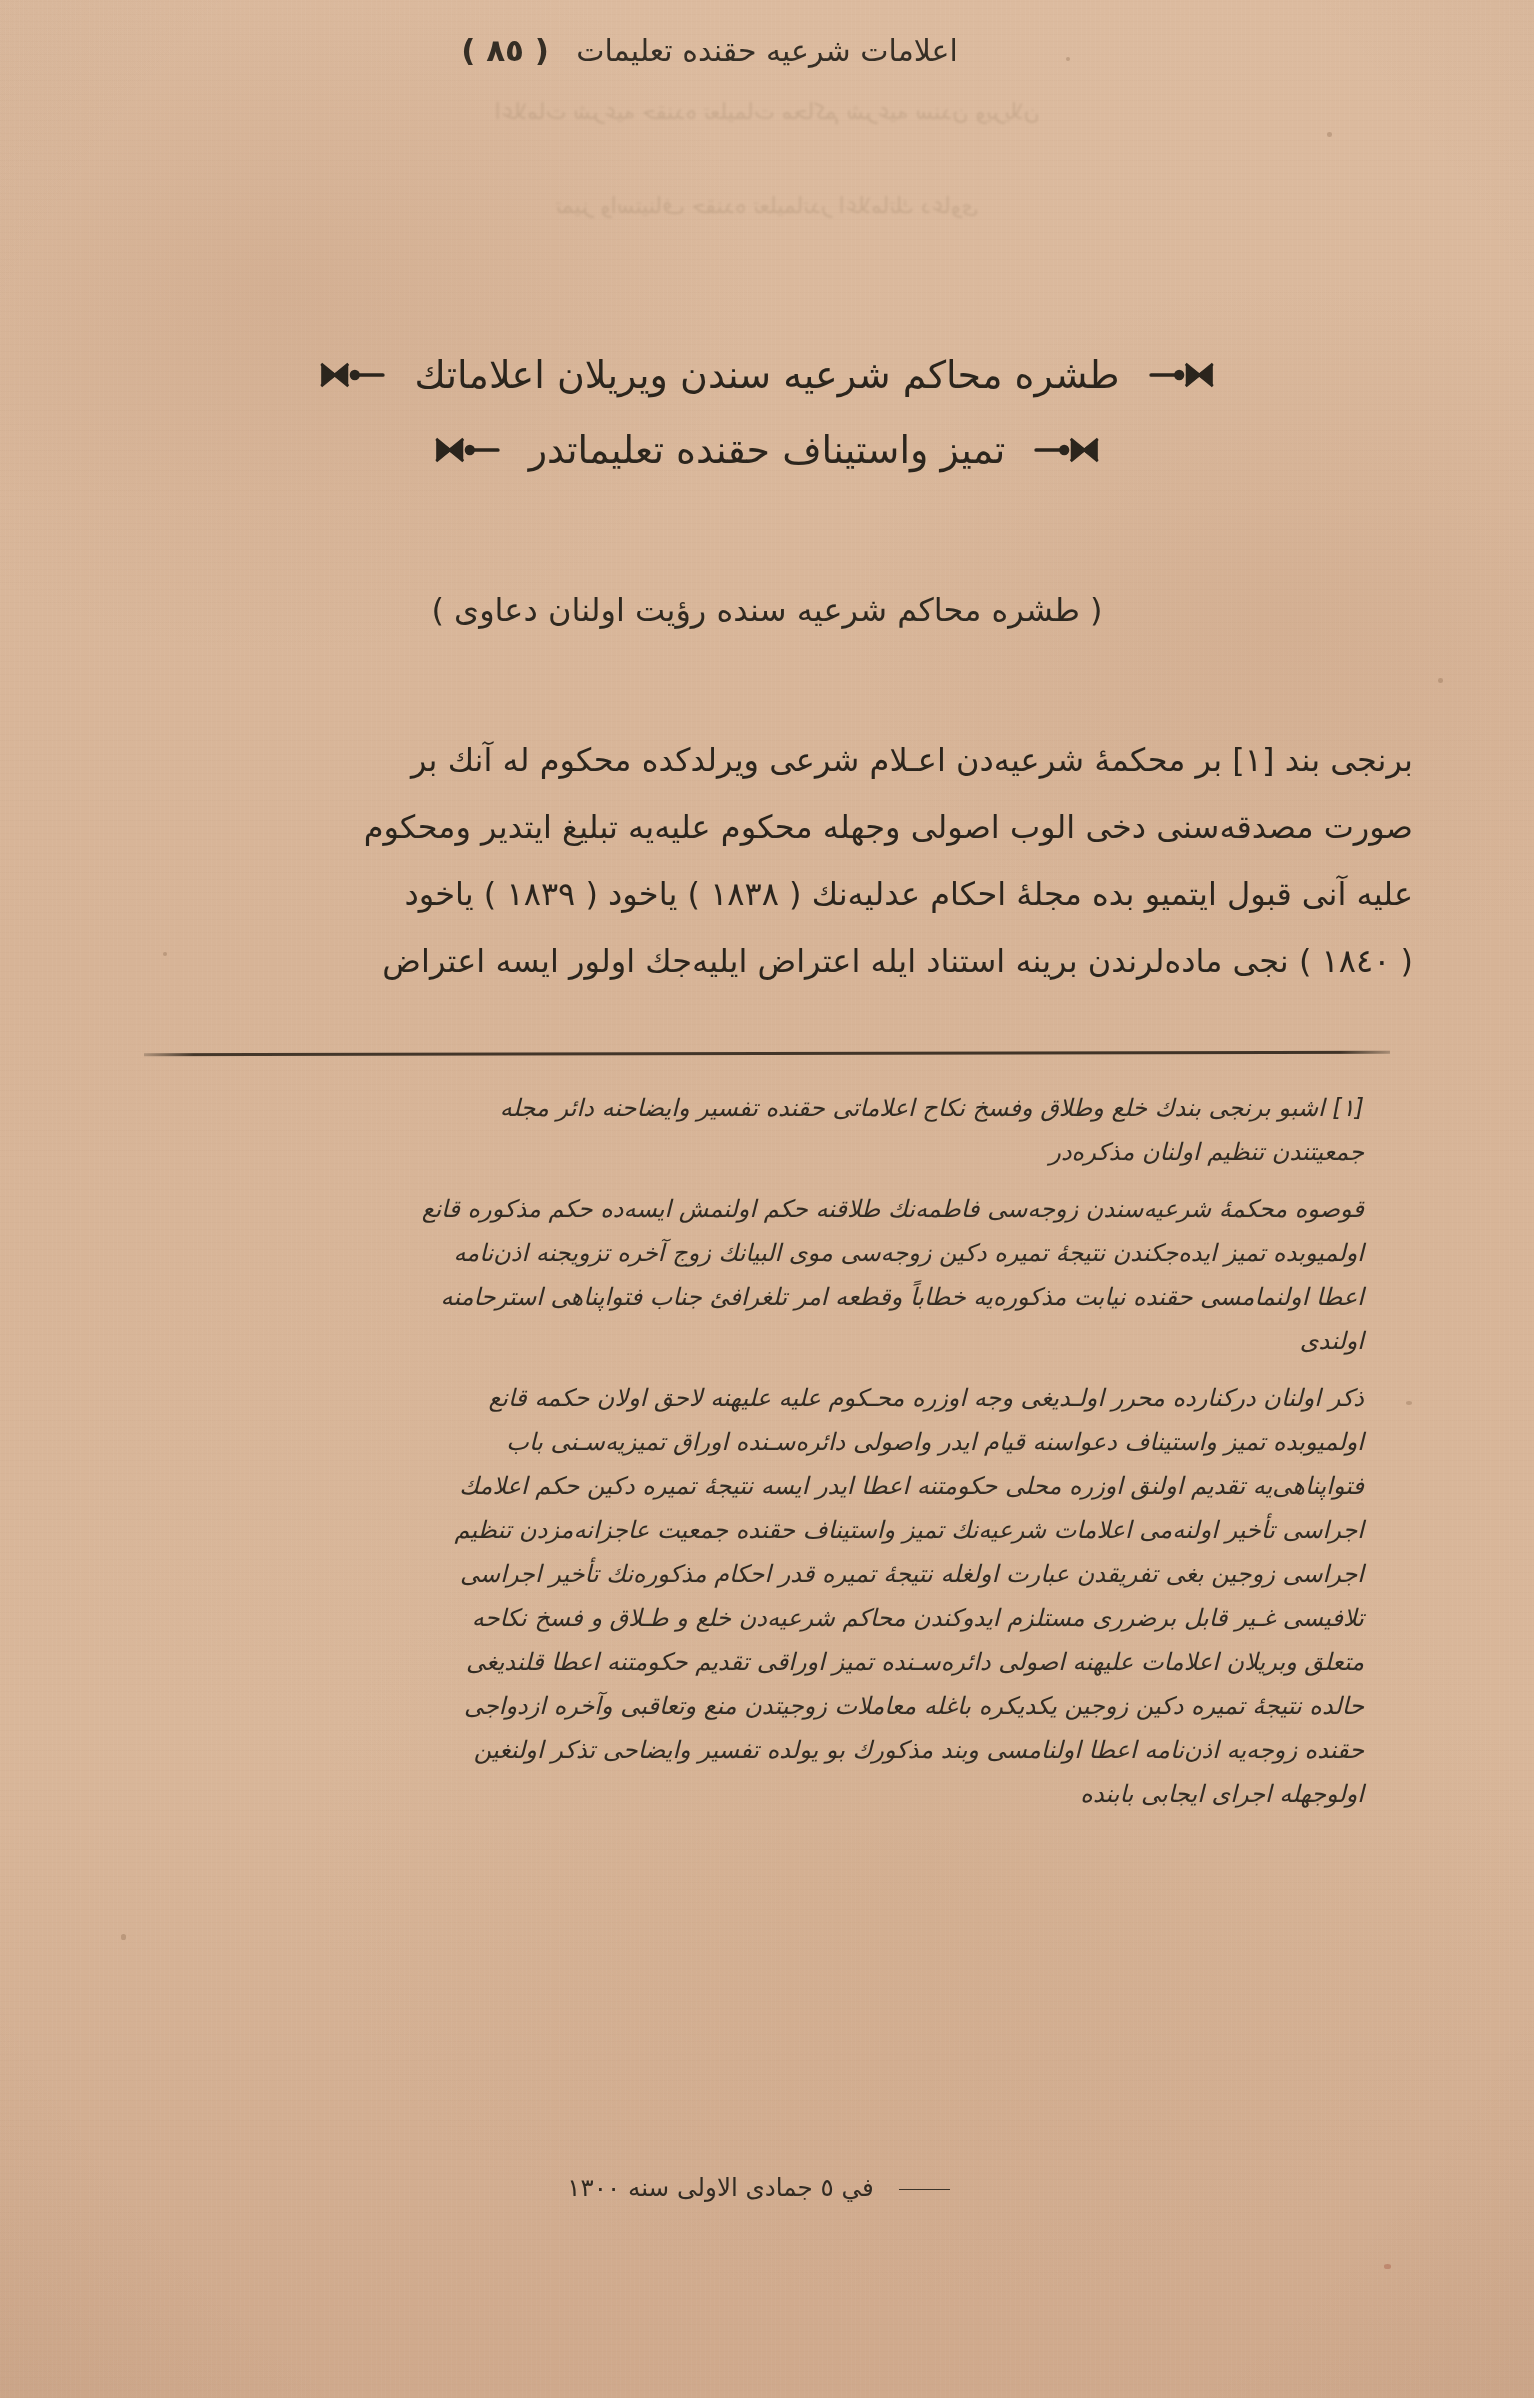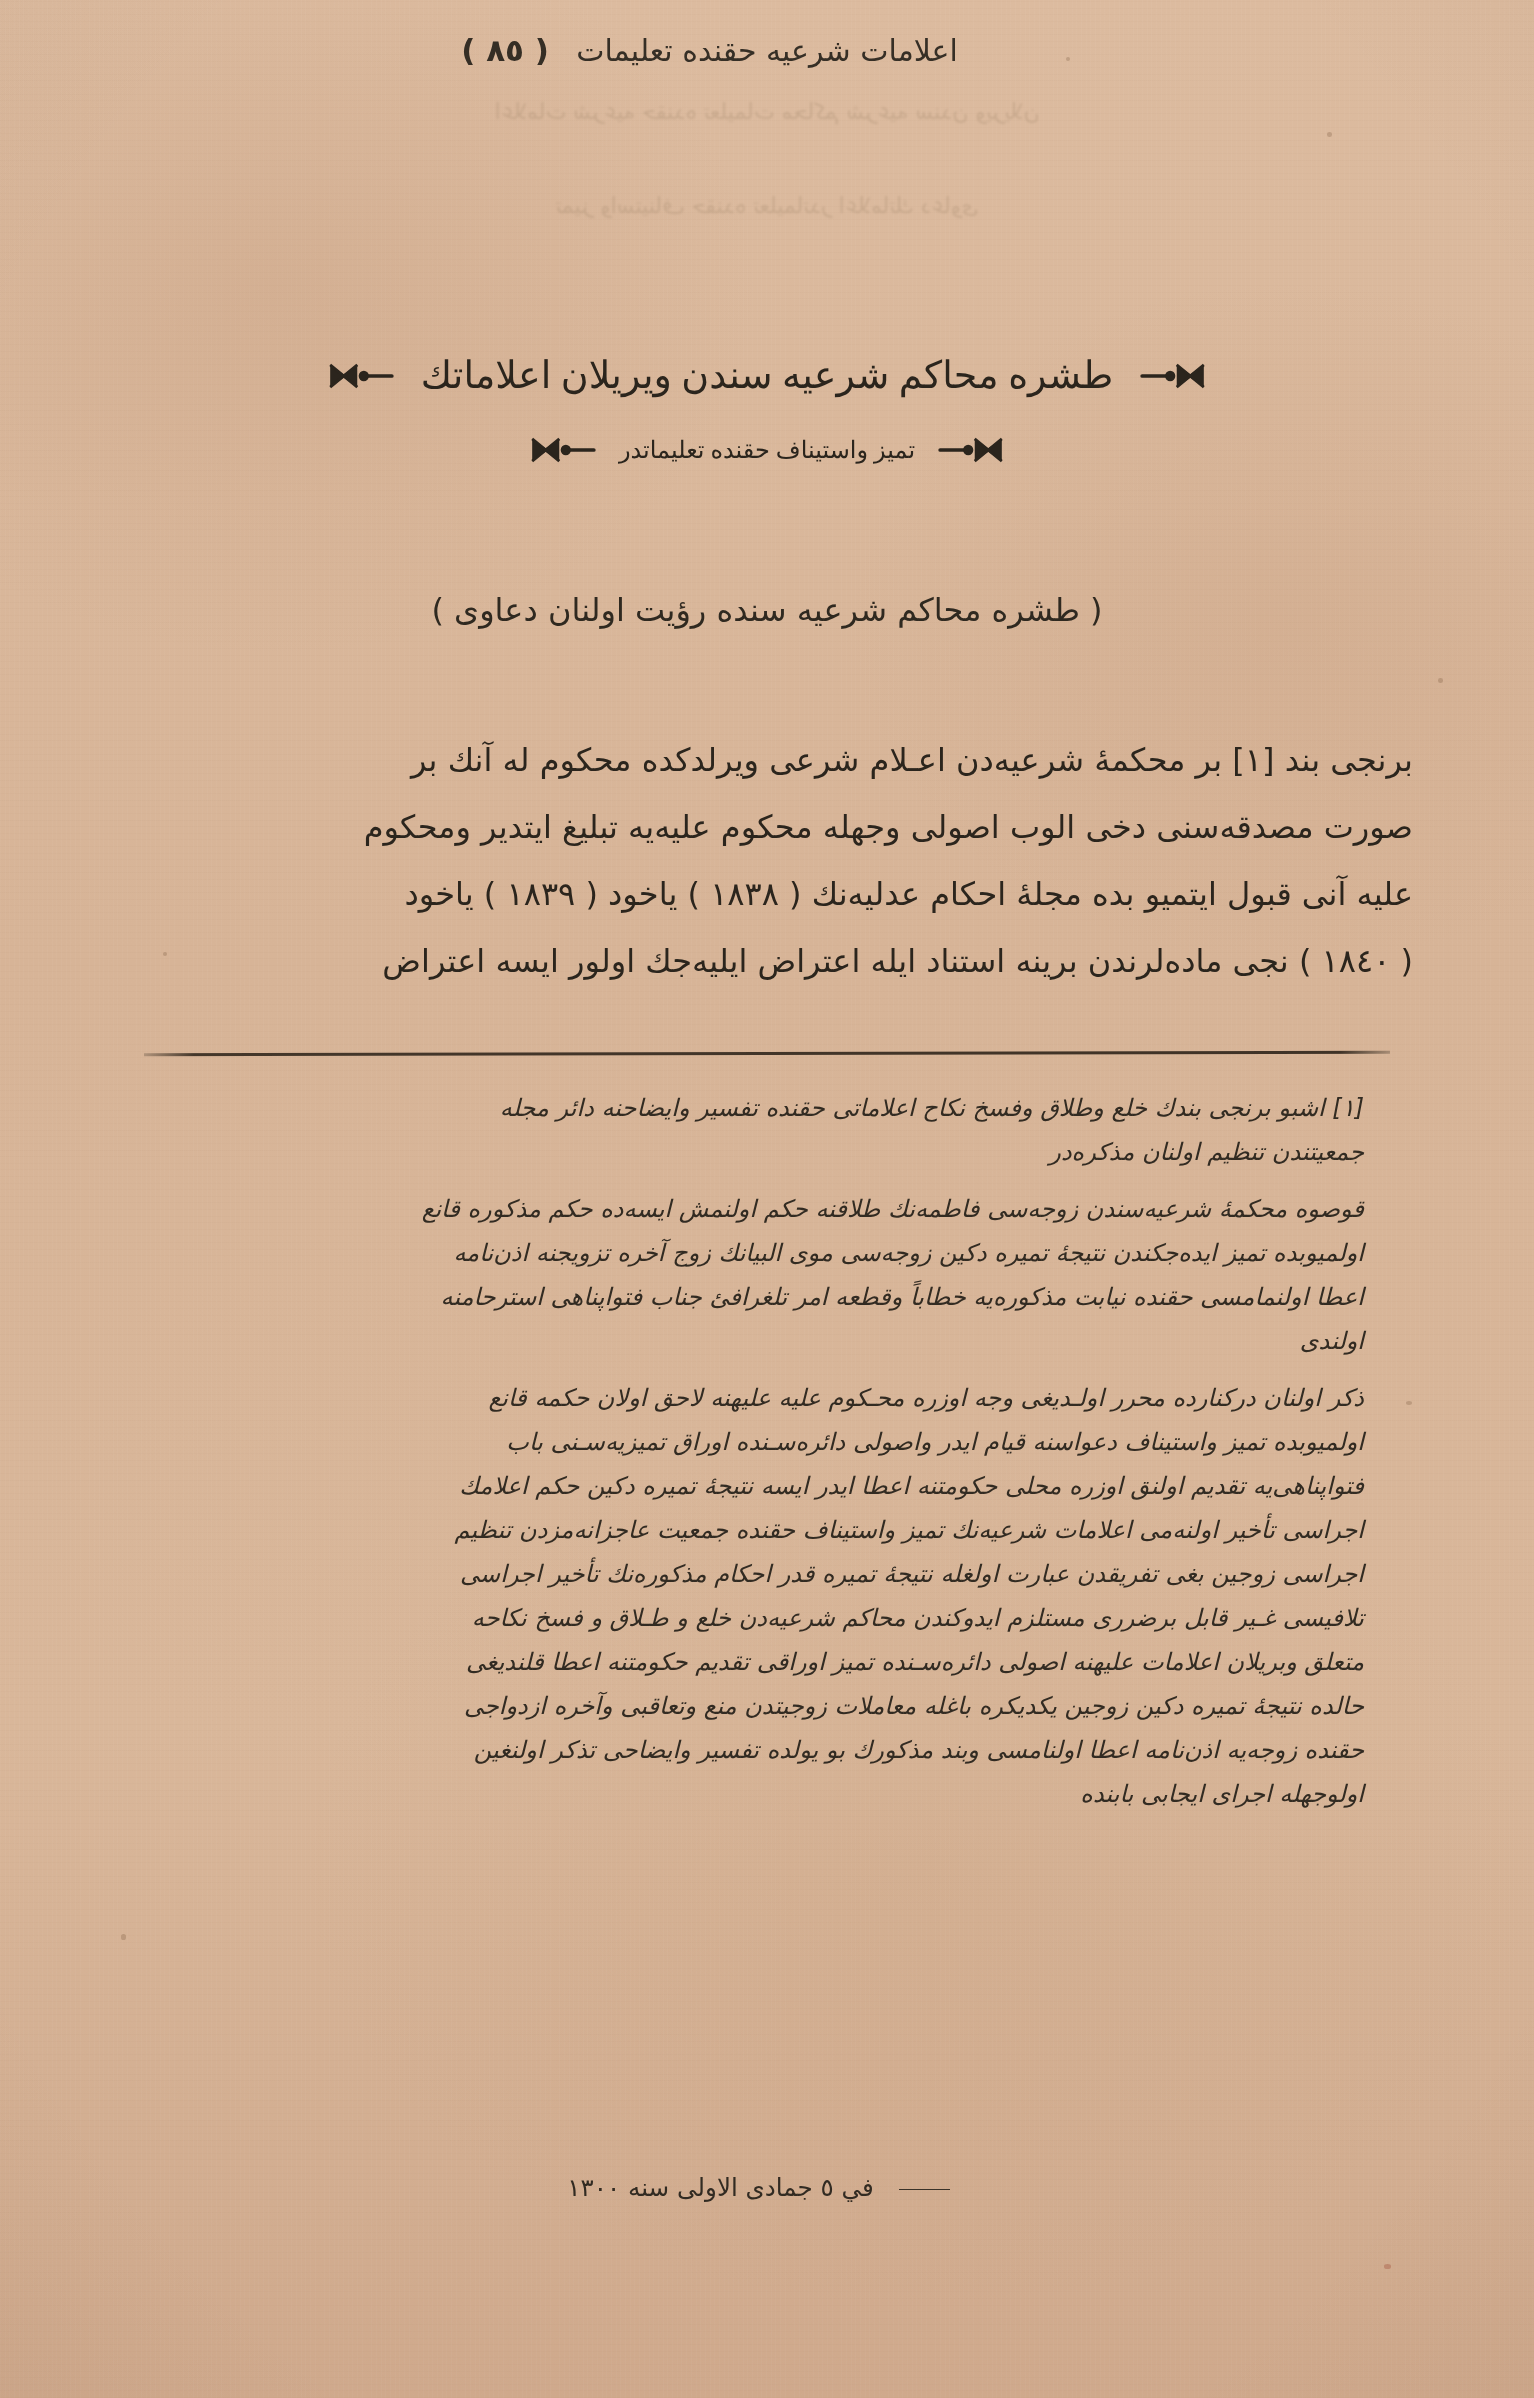--- a/index.html
+++ b/index.html
@@ -97,24 +97,23 @@
   #heading-block {
     position: absolute;
     top: 337px;
     left: 0; right: 0;
     text-align: center;
   }
   .head-line {
     display: block;
     white-space: nowrap;
     color: #2b251d;
-    font-family: Liberation Serif, serif;
   }
   .head-line-1 { font-size: 38px; line-height: 76px; }
-  .head-line-2 { font-size: 24px; line-height: 74px; }
+  .head-line-2 { font-size: 38px; line-height: 74px; }
 
   .orn {
     display: inline-block;
     vertical-align: middle;
     margin: 0 15px;
     color: #2b251d;
     position: relative;
     top: -2.8px;
   }
   .orn svg { display: block; }

